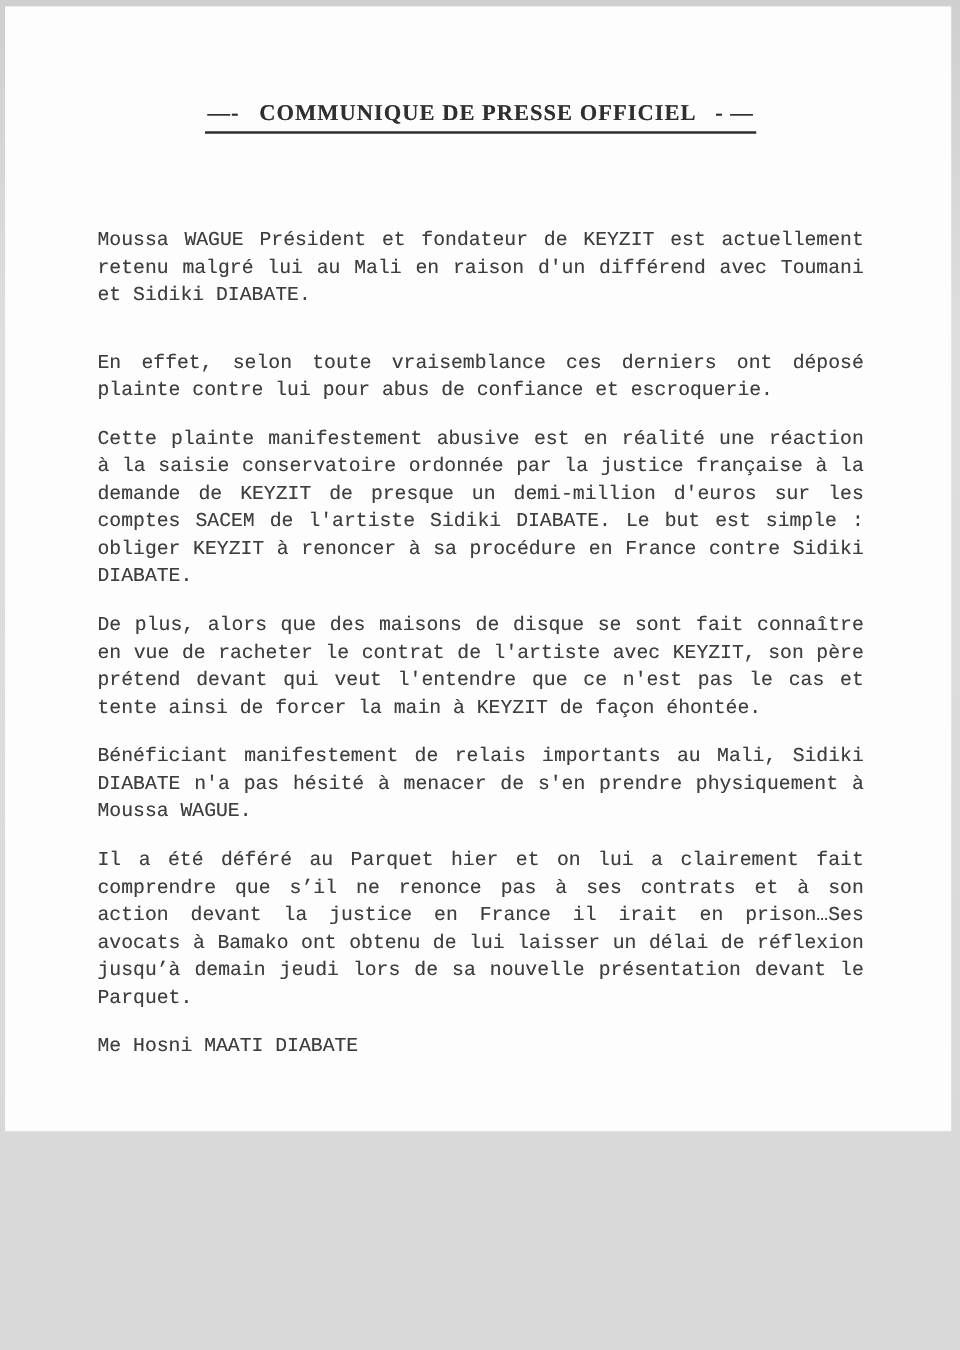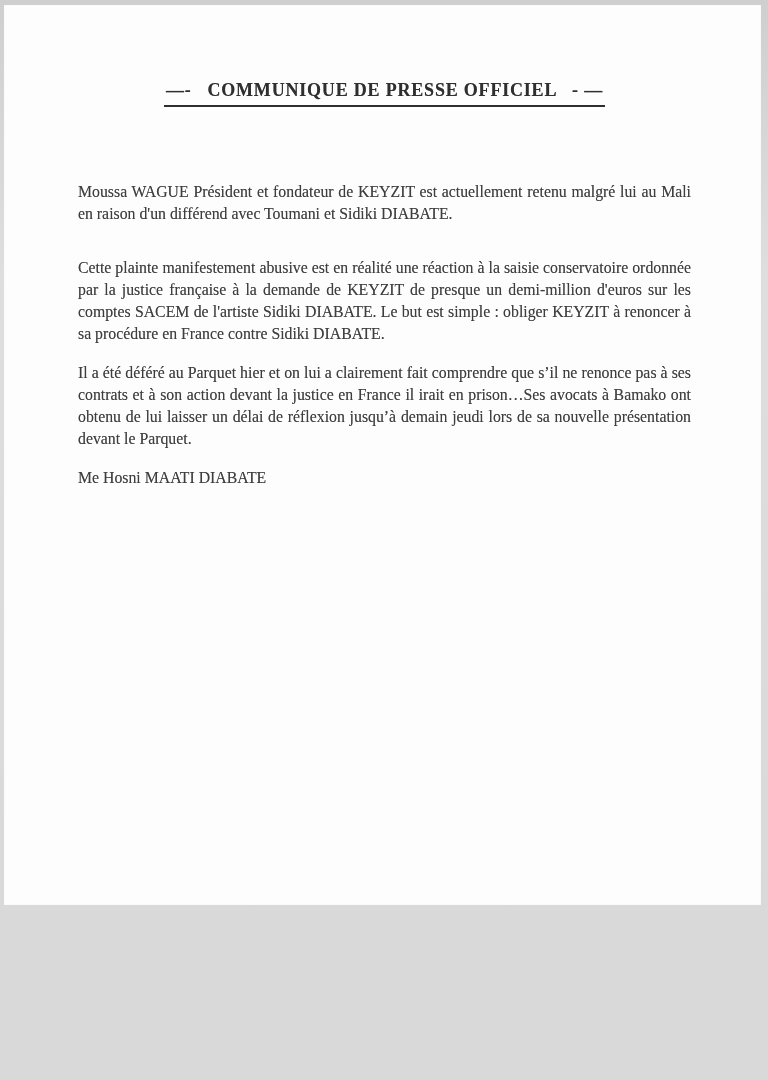--- a/index.html
+++ b/index.html
@@ -40,20 +40,21 @@
     font-size: 18px;
     color: #2f2f2f;
     letter-spacing: 0.8px;
     white-space: pre;
     border-bottom: 2px solid #2f2f2f;
     padding: 0 2px 2px 2px;
     text-shadow: 0 0 0.5px rgba(47,47,47,0.55);
   }
   .body-text {
     margin-top: 74px;
+    font-family: Liberation Mono, monospace;
   }
   .body-text p {
     margin: 0 0 17px 0;
     font-size: 15.8px;
     line-height: 22px;
     color: #3e3e3e;
     text-align: justify;
     text-shadow: 0 0 0.5px rgba(62,62,62,0.5);
   }
   .body-text p.gap-after {
@@ -74,20 +75,23 @@
 <div class="scene">
   <div class="page">
     <div class="content">
 
       <div class="title-row">
         <span class="title">—-   COMMUNIQUE DE PRESSE OFFICIEL   - —</span>
       </div>
 
       <div class="body-text">
         <p class="gap-after">Moussa WAGUE Président et fondateur de KEYZIT est actuellement retenu malgré lui au Mali en raison d'un différend avec Toumani et Sidiki DIABATE.</p>
+        <p>En effet, selon toute vraisemblance ces derniers ont déposé plainte contre lui pour abus de confiance et escroquerie.</p>
         <p>Cette plainte manifestement abusive est en réalité une réaction à la saisie conservatoire ordonnée par la justice française à la demande de KEYZIT de presque un demi-million d'euros sur les comptes SACEM de l'artiste Sidiki DIABATE. Le but est simple : obliger KEYZIT à renoncer à sa procédure en France contre Sidiki DIABATE.</p>
+        <p>De plus, alors que des maisons de disque se sont fait connaître en vue de racheter le contrat de l'artiste avec KEYZIT, son père prétend devant qui veut l'entendre que ce n'est pas le cas et tente ainsi de forcer la main à KEYZIT de façon éhontée.</p>
+        <p>Bénéficiant manifestement de relais importants au Mali, Sidiki DIABATE n'a pas hésité à menacer de s'en prendre physiquement à Moussa WAGUE.</p>
         <p>Il a été déféré au Parquet hier et on lui a clairement fait comprendre que s’il ne renonce pas à ses contrats et à son action devant la justice en France il irait en prison…Ses avocats à Bamako ont obtenu de lui laisser un délai de réflexion jusqu’à demain jeudi lors de sa nouvelle présentation devant le Parquet.</p>
         <p class="signature">Me Hosni MAATI DIABATE</p>
       </div>
 
     </div>
   </div>
 </div>
 
 </body></html>

